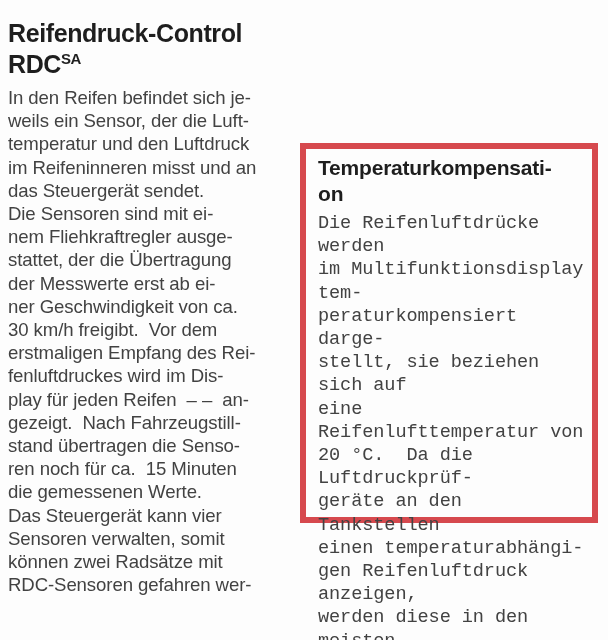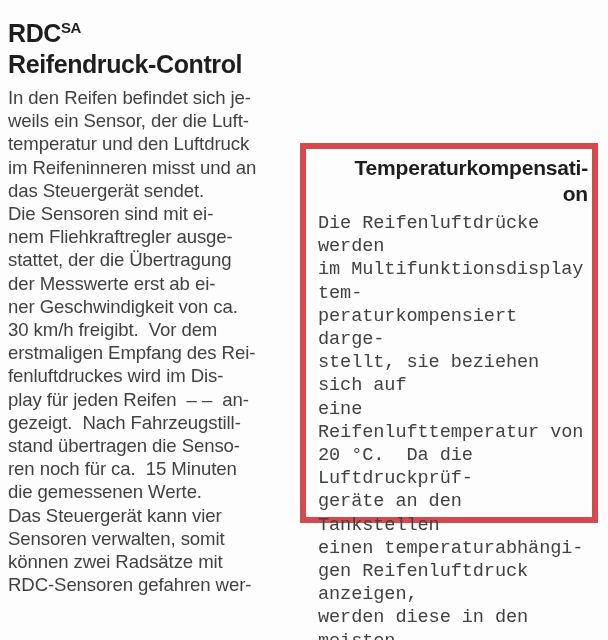--- a/index.html
+++ b/index.html
@@ -59,32 +59,32 @@
     position: absolute;
     left: 300px;
     top: 143px;
     width: 298px;
     height: 380px;
     box-sizing: border-box;
     border: 6px solid #d6494e;
     background: #fdfdfd;
     padding: 4px 4px 0 12px;
   }
-  .callout h2.sec-heading { margin-top: 2px; text-align: right; }
+  .callout h2.sec-heading { margin-top: 2px; }
   .callout .body-text { margin-top: 5px; font-family: Liberation Mono, monospace; }
 </style>
 </head>
 <body>
 
 <div class="page">
 
   <div class="col-left">
     <h1 class="doc-title">
+      <span class="t-line">Reifendruck-Control</span>
       <span class="t-line"><span>RDC</span><sup>SA</sup></span>
-      <span class="t-line">Reifendruck-Control</span>
     </h1>
     <p class="body-text">In den Reifen befindet sich je-
 weils ein Sensor, der die Luft-
 temperatur und den Luftdruck
 im Reifeninneren misst und an
 das Steuergerät sendet.
 Die Sensoren sind mit ei-
 nem Fliehkraftregler ausge-
 stattet, der die Übertragung
 der Messwerte erst ab ei-

